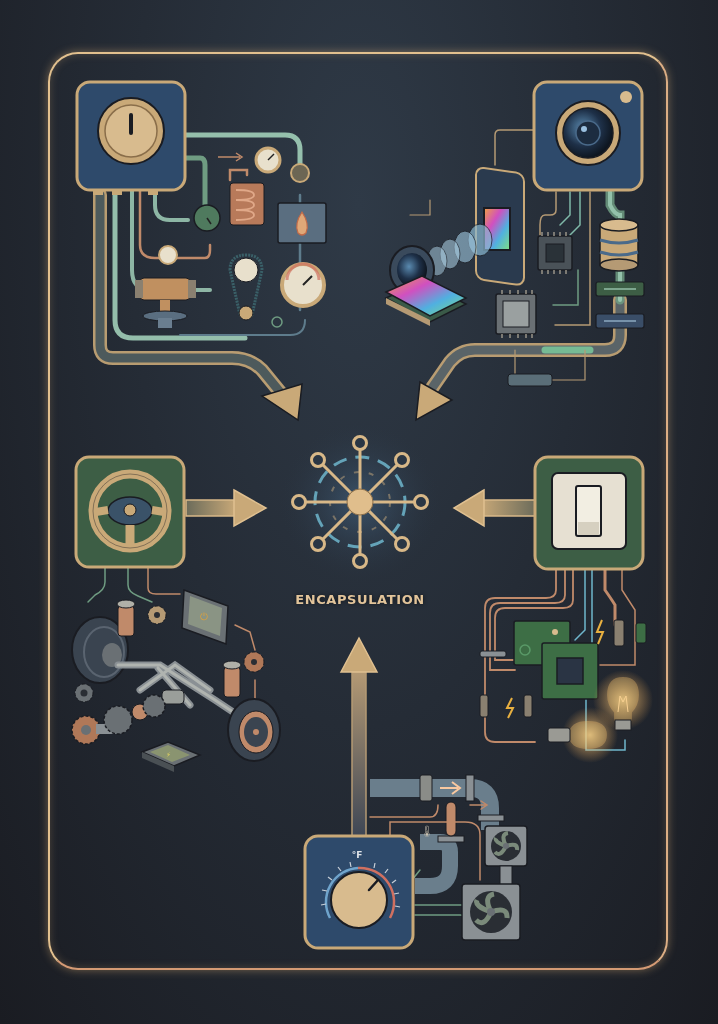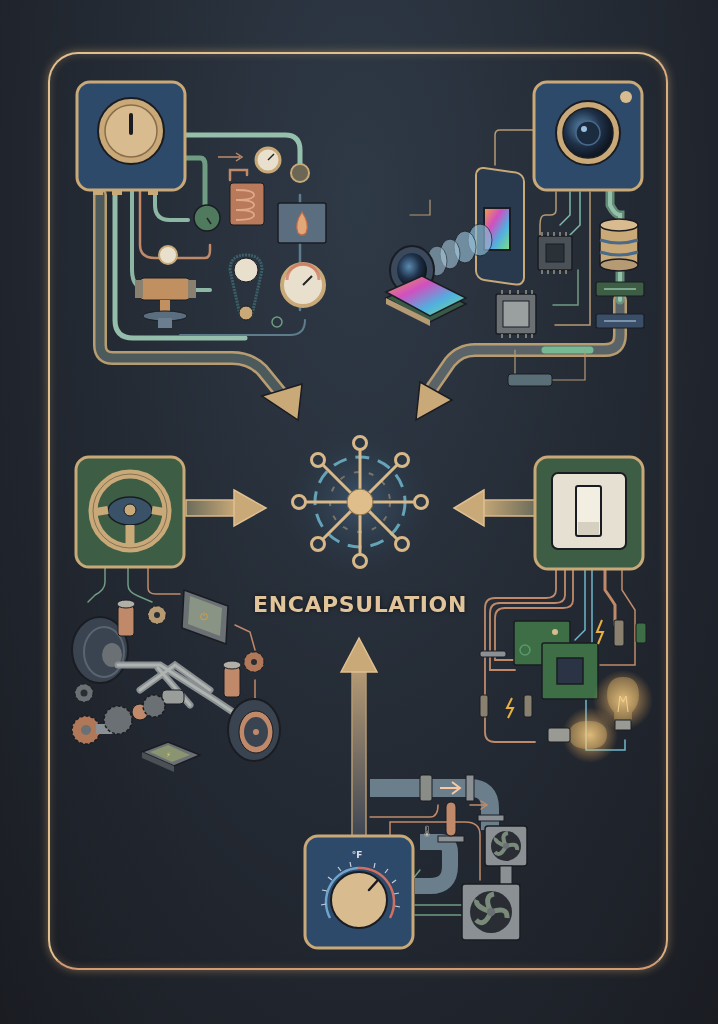--- a/index.html
+++ b/index.html
@@ -12,21 +12,21 @@
   .stage { position: absolute; left: 0; top: 0; width: 718px; height: 1024px; }
   .frame {
     position: absolute; left: 48px; top: 52px; width: 620px; height: 918px;
     border: 2.5px solid #e2c08e; border-radius: 30px; box-sizing: border-box;
     box-shadow: 0 0 10px rgba(226,180,120,0.45), inset 0 0 8px rgba(226,180,120,0.25);
     border-bottom-color: #d49a74; border-right-color: #dcae84;
   }
   .title {
     position: absolute; left: 250px; top: 592px; width: 220px; text-align: center;
     color: #e2c49a; font-family: "DejaVu Sans", sans-serif; font-weight: bold;
-    font-size: 22px; letter-spacing: 0.6px;
+    font-size: 13px; letter-spacing: 0.6px;
     text-shadow: 0 0 4px rgba(0,0,0,0.6);
   }
   svg.art { position: absolute; left: 0; top: 0; }
 </style>
 </head>
 <body>
 
 <div class="stage">
 
   <div class="frame"></div>

